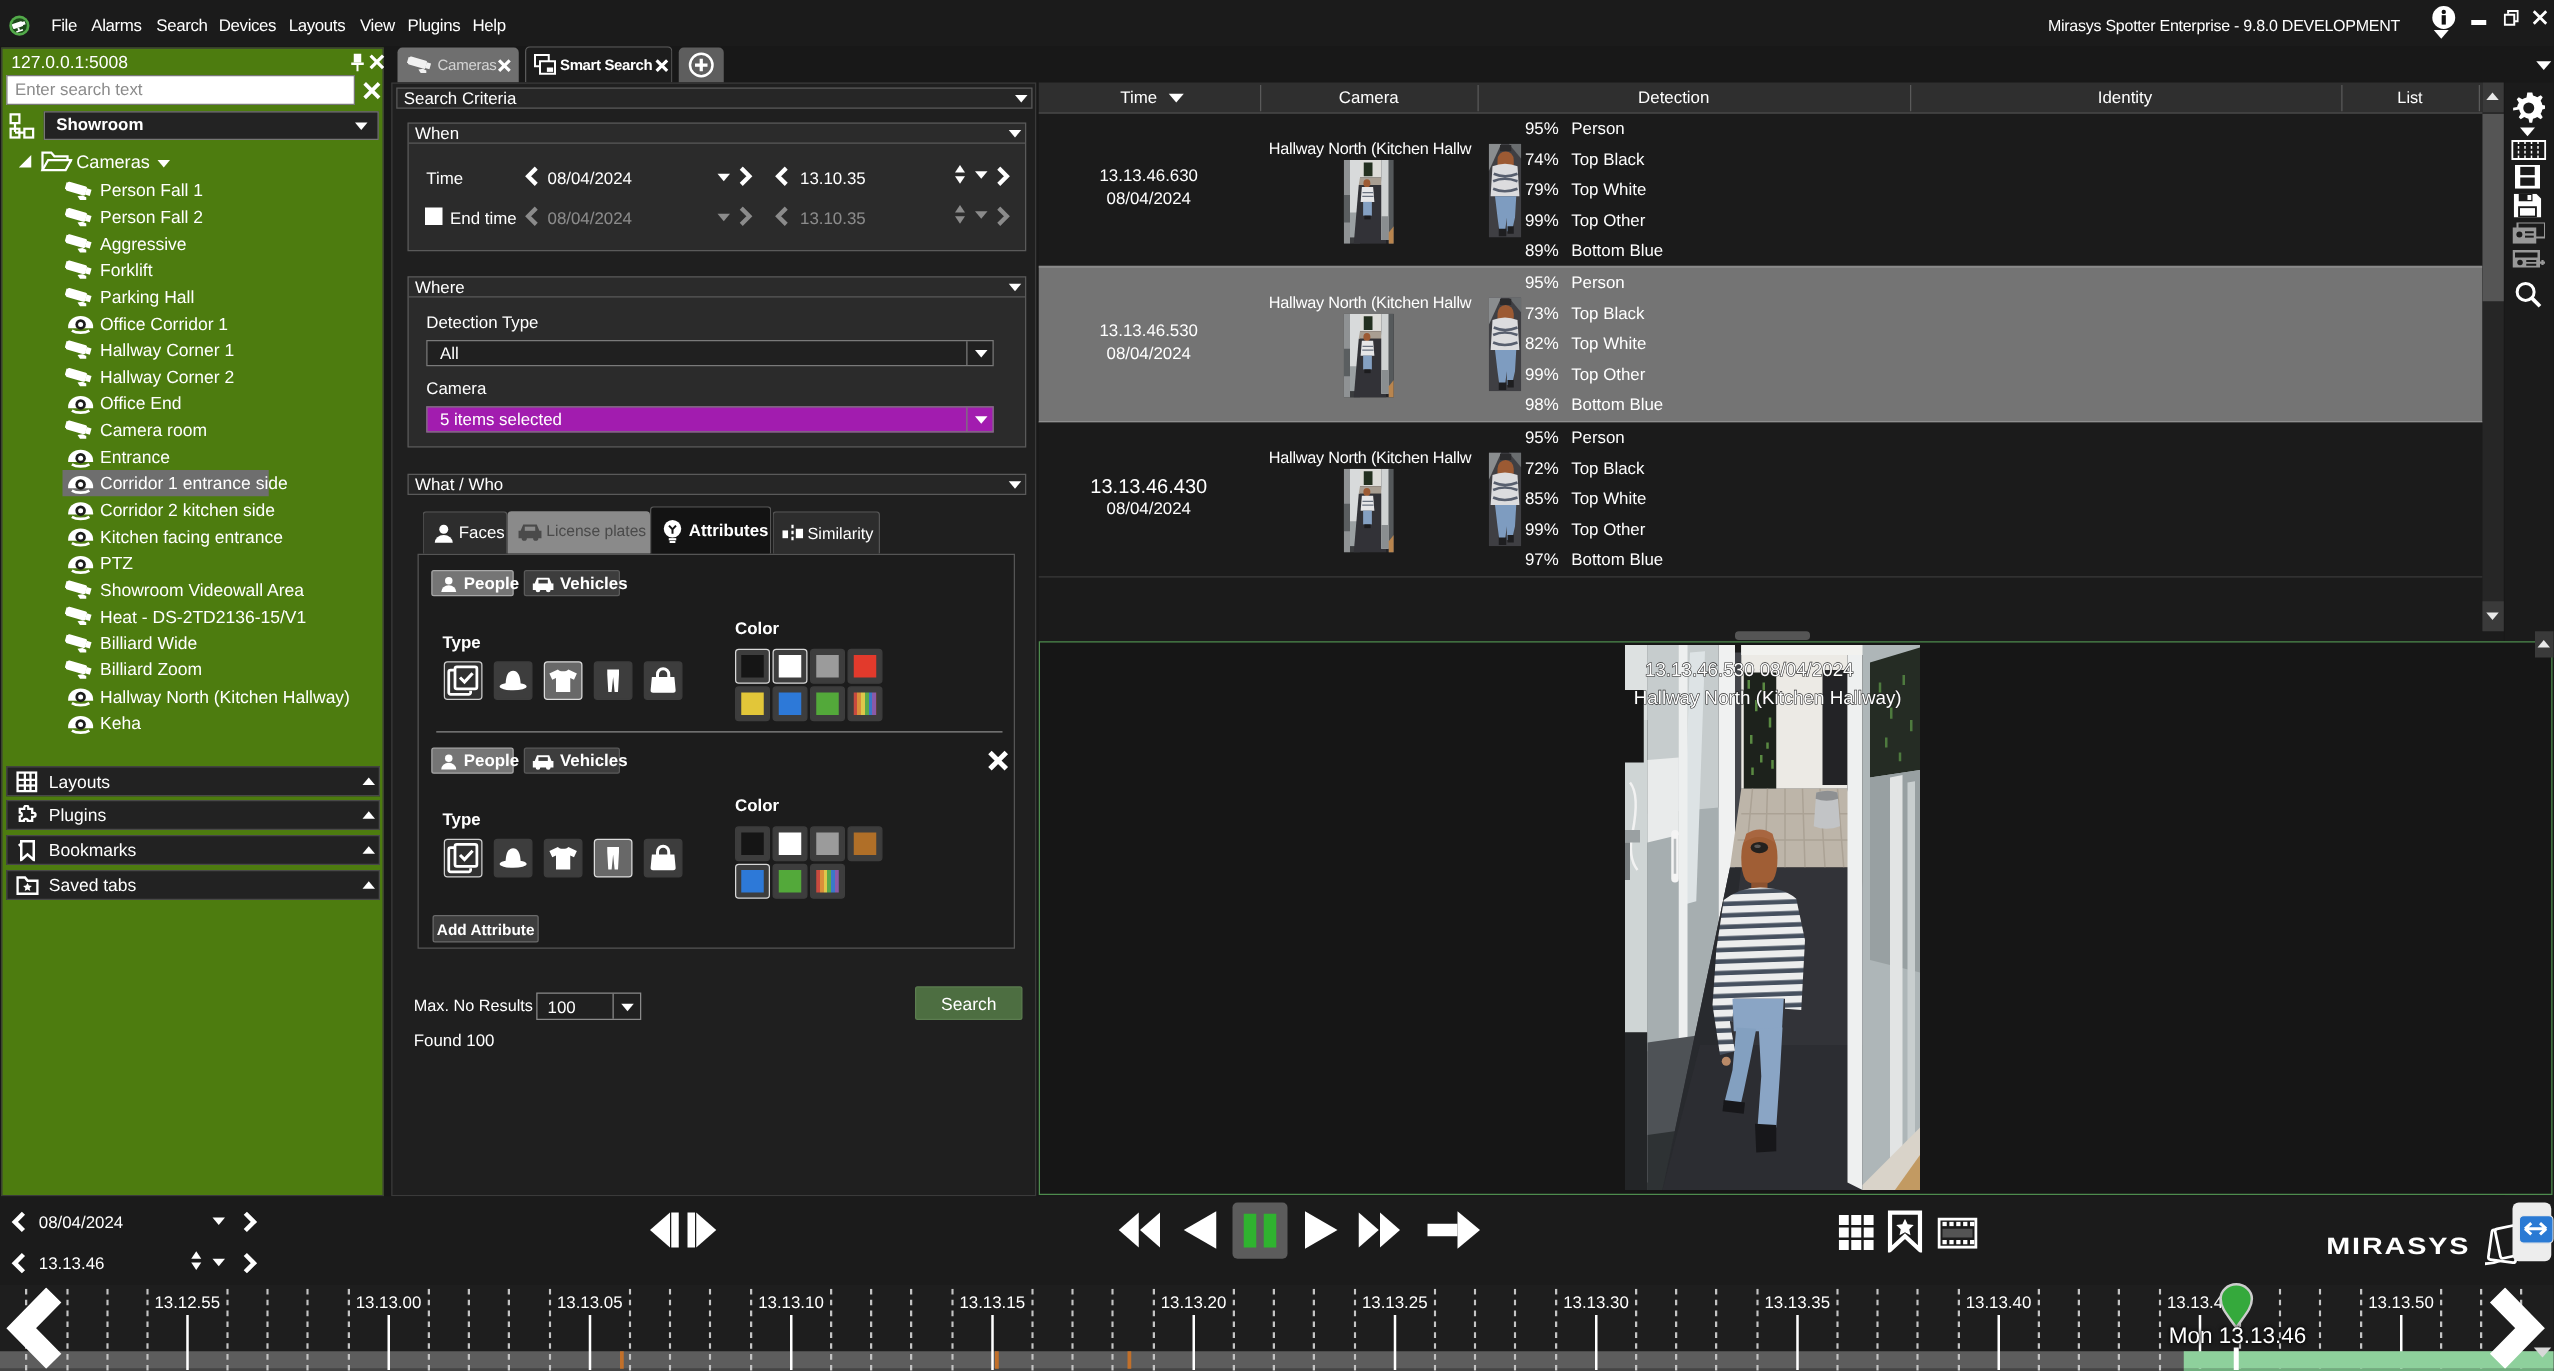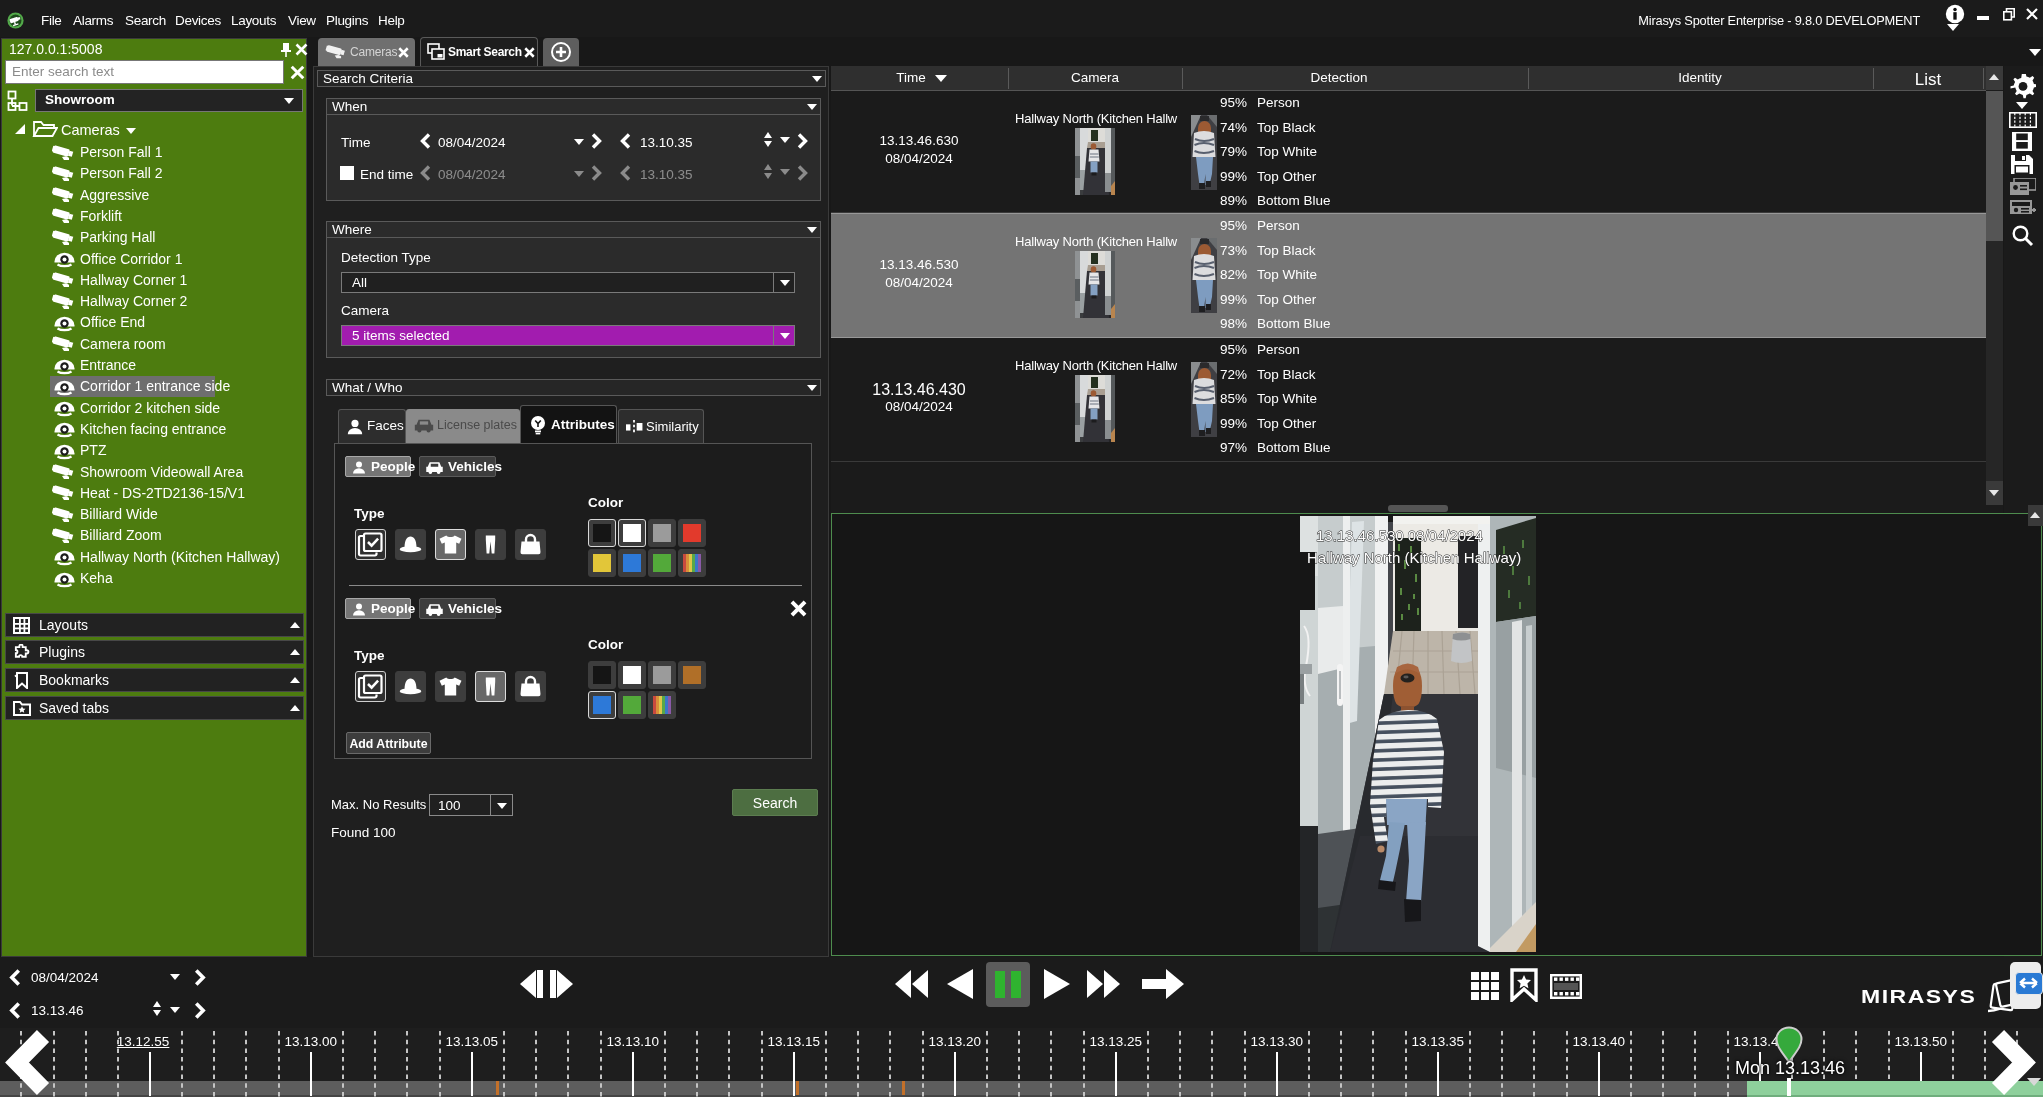--- a/index.html
+++ b/index.html
@@ -567,21 +567,21 @@
  </div>
  <div class="ab" style="left:17px;top:758px;font-size:13.5px;">Found 100</div>
 </div>
 
 <div class="ab" id="rtable" style="left:831px;top:66px;width:1172px;height:447px;background:#1b1b1b;">
  <div class="ab" style="left:0;top:0;width:1155px;height:25px;background:#2f2f2f;border-bottom:1px solid #555;"></div>
  <div class="ab" style="left:0px;top:4px;width:160px;text-align:center;font-size:13.5px;">Time</div>
  <div class="ab" style="left:184px;top:4px;width:160px;text-align:center;font-size:13.5px;">Camera</div>
  <div class="ab" style="left:428px;top:4px;width:160px;text-align:center;font-size:13.5px;">Detection</div>
  <div class="ab" style="left:789px;top:4px;width:160px;text-align:center;font-size:13.5px;">Identity</div>
- <div class="ab" style="left:1017px;top:4px;width:160px;text-align:center;font-size:17px;">List</div>
+ <div class="ab" style="left:1017px;top:4px;width:160px;text-align:center;font-size:13px;">List</div>
  <div class="ab td" style="left:104px;top:9px;border-left-width:6px;border-right-width:6px;border-top-width:7px;"></div>
  <div class="ab" style="left:177px;top:2px;width:1px;height:21px;background:#5a5a5a;"></div>
  <div class="ab" style="left:351px;top:2px;width:1px;height:21px;background:#5a5a5a;"></div>
  <div class="ab" style="left:697px;top:2px;width:1px;height:21px;background:#5a5a5a;"></div>
  <div class="ab" style="left:1042px;top:2px;width:1px;height:21px;background:#5a5a5a;"></div>
  <div class="ab" style="left:1152px;top:2px;width:1px;height:21px;background:#5a5a5a;"></div>
  <div class="ab" style="left:0;top:25px;width:1155px;height:122px;background:#1b1b1b;border-bottom:1px solid #3a3a3a;">
  <div class="ab" style="left:8px;top:42px;width:160px;text-align:center;font-size:13.5px;">13.13.46.630</div>
  <div class="ab" style="left:8px;top:60px;width:160px;text-align:center;font-size:13.5px;">08/04/2024</div>
  <div class="ab" style="left:184px;top:20px;width:160px;text-align:center;font-size:13px;letter-spacing:-0.2px;white-space:nowrap;">Hallway North (Kitchen Hallw</div>
@@ -899,21 +899,21 @@
  <svg class="ab" style="left:52.6px;top:3px;z-index:1;" width="2" height="66" viewBox="0 0 2 66">
       <path d="M1 0 V66" stroke="#c4c4c4" stroke-width="2" stroke-dasharray="4.5 4.2"></path>
     </svg>
  <svg class="ab" style="left:84.8px;top:3px;z-index:1;" width="2" height="66" viewBox="0 0 2 66">
       <path d="M1 0 V66" stroke="#c4c4c4" stroke-width="2" stroke-dasharray="4.5 4.2"></path>
     </svg>
  <div class="ab" style="left:0;top:67px;width:2043px;height:2px;background:#454545;"></div>
  <svg class="ab" style="left:116.6px;top:3px;z-index:1;" width="2" height="66" viewBox="0 0 2 66">
       <path d="M1 0 V66" stroke="#c4c4c4" stroke-width="2" stroke-dasharray="4.5 4.2"></path>
     </svg>
- <div class="ab" style="left:116.8px;top:6px;width:66px;font-size:13.5px;z-index:1;text-decoration:underline;">13.12.55</div>
+ <div class="ab" style="left:116.8px;top:6px;width:66px;text-align:center;font-size:13.5px;z-index:1;">13.12.55</div>
  <div class="ab" style="left:149.1px;top:24px;width:1.5px;height:44px;background:#fff;z-index:1;"></div>
  <svg class="ab" style="left:181.0px;top:3px;z-index:1;" width="2" height="66" viewBox="0 0 2 66">
       <path d="M1 0 V66" stroke="#c4c4c4" stroke-width="2" stroke-dasharray="4.5 4.2"></path>
     </svg>
  <svg class="ab" style="left:213.2px;top:3px;z-index:1;" width="2" height="66" viewBox="0 0 2 66">
       <path d="M1 0 V66" stroke="#c4c4c4" stroke-width="2" stroke-dasharray="4.5 4.2"></path>
     </svg>
  <svg class="ab" style="left:245.4px;top:3px;z-index:1;" width="2" height="66" viewBox="0 0 2 66">
       <path d="M1 0 V66" stroke="#c4c4c4" stroke-width="2" stroke-dasharray="4.5 4.2"></path>
     </svg>

